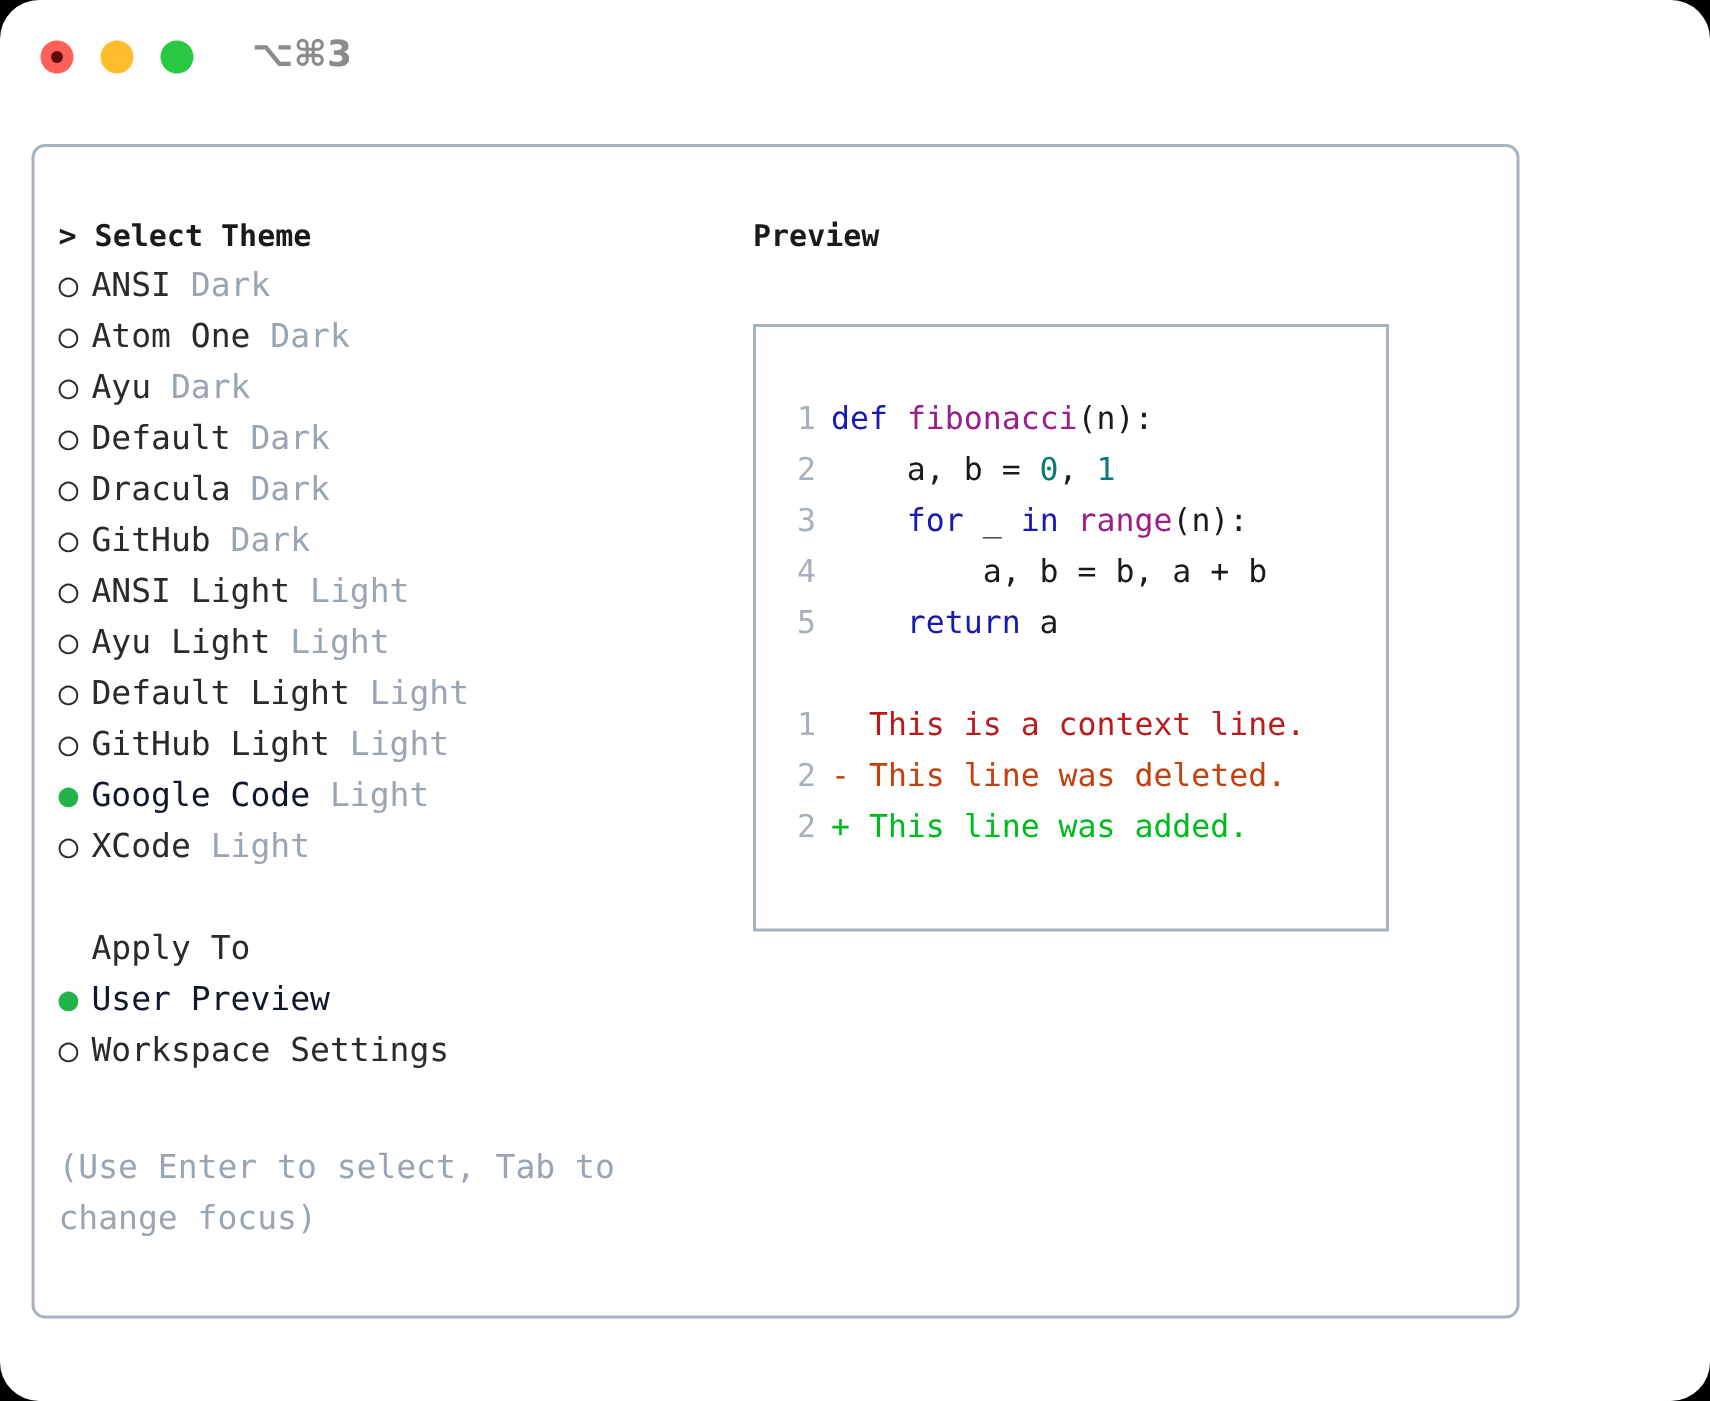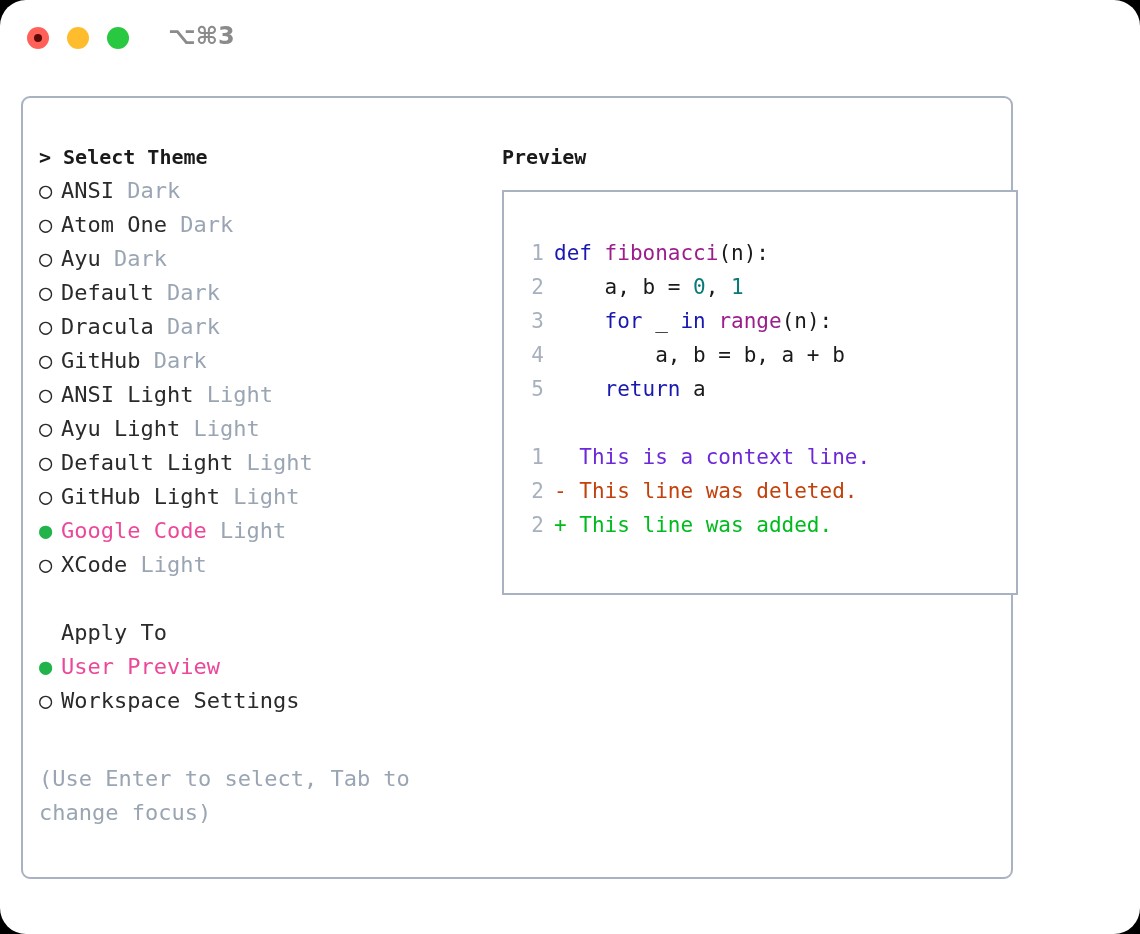--- a/index.html
+++ b/index.html
@@ -95,21 +95,21 @@
     color: #2a2a2a;
     white-space: pre;
   }
   .marker {
     display: inline-block;
     width: 22px;
     color: #2a2a2a;
   }
   .marker.selected { color: #22b34a; }
   .opt-name { color: #2a2a2a; margin-top: 40px; }
-  .option-row.selected .opt-name { color: #ec4899; }
+  .option-row.selected .opt-name { color: #0f172a; }
   .opt-tag {
     color: #9aa5b4;
   }
 
   #apply-to-block {
     margin-top: 34px;
   }
   .section-label {
     font-size: 22px;
     line-height: 34px;
@@ -128,22 +128,22 @@
   }
 
   
   #preview-column {
     position: absolute;
     left: 479px;
     top: 42px;
     width: 490px;
   }
   #preview-box {
-    margin-top: 16px;
-    width: 516px;
+    margin-top: 42px;
+    width: 424px;
     height: 405px;
     border: 2px solid #a9b2c0;
     box-sizing: border-box;
     background: #ffffff;
     position: relative;
   }
   #code-area {
     position: absolute;
     left: 14px;
     top: 44px;
@@ -160,21 +160,21 @@
     width: 26px;
     text-align: right;
     color: #a7b0bd;
     margin-right: 10px;
   }
   .kw   { color: #1919b0; }
   .fn   { color: #9c1d8c; }
   .num  { color: #0a7a78; }
   .pl   { color: #1a1a1a; }
   .diff-gap { height: 34px; }
-  .ctx  { color: #6d28d9; }
+  .ctx  { color: #b91c1c; }
   .del  { color: #c2410c; }
   .add  { color: #00bb1e; }
 </style>
 </head>
 <body>
 
 <div id="app-window">
 
   <div id="title-bar">
     <div class="traffic-light" id="tl-close"></div>

